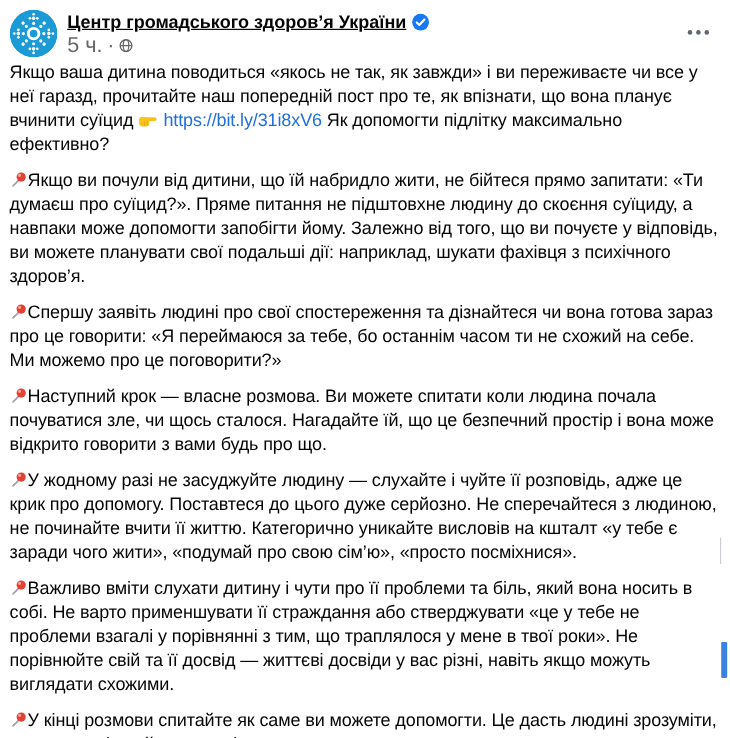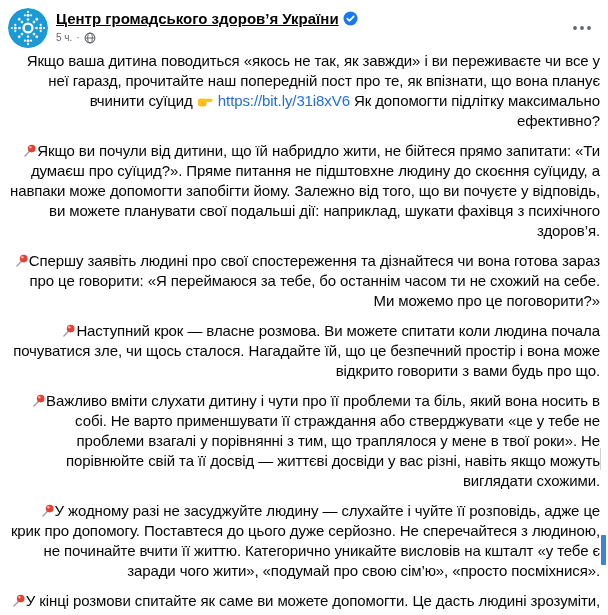--- a/index.html
+++ b/index.html
@@ -11,26 +11,26 @@
     font-family:"Liberation Sans","DejaVu Sans",sans-serif;
     color:#050505;
   }
   
   .header{display:flex;align-items:flex-start;padding:8px 16px 0 8px;}
   .avatar{width:40px;height:40px;border-radius:50%;overflow:hidden;flex:0 0 auto;cursor:pointer;}
   .hmeta{margin-left:8px;padding-top:1px;min-width:0;}
   .name-row{display:flex;align-items:center;gap:4px;text-decoration:underline;}
   .page-name{font-size:15px;font-weight:700;color:#050505;line-height:19px;cursor:pointer;}
   .badge{display:inline-flex;align-items:center;}
-  .sub-row{display:flex;align-items:center;gap:4px;font-size:10px;color:#65676b;line-height:17px;margin-top:1px;}
+  .sub-row{display:flex;align-items:center;gap:4px;font-size:18px;color:#65676b;line-height:17px;margin-top:1px;}
   .sub-row .sep{color:#65676b;}
   .menu-btn{position:absolute;top:16px;right:12px;width:28px;height:20px;display:flex;align-items:center;justify-content:center;cursor:pointer;border-radius:50%;}
   
   .body{padding:3px 8px 0 8px;font-size:15px;line-height:20px;letter-spacing:-0.1px;color:#050505;}
-  .para{margin:0 0 10px 0;text-align:right;}
+  .para{margin:0 0 10px 0;}
   .para:last-child{margin-bottom:0;}
   .plink{color:#216fdb;text-decoration:none;cursor:pointer;}
   .ic{display:inline-block;vertical-align:-2px;line-height:0;}
   
   .track-line{position:absolute;top:448px;right:7px;width:1px;height:22px;background:#ccd0d5;}
   .thumb-bar{position:absolute;top:535px;right:2px;width:5px;height:30px;background:#3b82de;border-radius:1px;cursor:pointer;}
 </style>
 </head>
 <body>
 
@@ -144,26 +144,26 @@
           </svg></span><span>Спершу заявіть людині про свої спостереження та дізнайтеся чи вона готова зараз про це говорити: «Я переймаюся за тебе, бо останнім часом ти не схожий на себе. Ми можемо про це поговорити?»</span></div>
       <div class="para"><span class="ic"><svg width="15" height="15" viewBox="0 0 16 16">
             <path d="M3.1 13.8 L8.2 8.7" stroke="#9aa2ad" stroke-width="1.5" stroke-linecap="round"></path>
             <circle cx="10.3" cy="5.9" r="4.1" fill="#e64034"></circle>
             <circle cx="8.9" cy="4.5" r="1.3" fill="#f6b3ab"></circle>
           </svg></span><span>Наступний крок — власне розмова. Ви можете спитати коли людина почала почуватися зле, чи щось сталося. Нагадайте їй, що це безпечний простір і вона може відкрито говорити з вами будь про що.</span></div>
       <div class="para"><span class="ic"><svg width="15" height="15" viewBox="0 0 16 16">
             <path d="M3.1 13.8 L8.2 8.7" stroke="#9aa2ad" stroke-width="1.5" stroke-linecap="round"></path>
             <circle cx="10.3" cy="5.9" r="4.1" fill="#e64034"></circle>
             <circle cx="8.9" cy="4.5" r="1.3" fill="#f6b3ab"></circle>
-          </svg></span><span>Важливо вміти слухати дитину і чути про її проблеми та біль, який вона носить в собі. Не варто применшувати її страждання або стверджувати «це у тебе не проблеми взагалі у порівнянні з тим, що траплялося у мене в твої роки». Не порівнюйте свій та її досвід — життєві досвіди у вас різні, навіть якщо можуть виглядати схожими.</span></div>
+          </svg></span><span>У жодному разі не засуджуйте людину — слухайте і чуйте її розповідь, адже це крик про допомогу. Поставтеся до цього дуже серйозно. Не сперечайтеся з людиною, не починайте вчити її життю. Категорично уникайте висловів на кшталт «у тебе є заради чого жити», «подумай про свою сім’ю», «просто посміхнися».</span></div>
       <div class="para"><span class="ic"><svg width="15" height="15" viewBox="0 0 16 16">
             <path d="M3.1 13.8 L8.2 8.7" stroke="#9aa2ad" stroke-width="1.5" stroke-linecap="round"></path>
             <circle cx="10.3" cy="5.9" r="4.1" fill="#e64034"></circle>
             <circle cx="8.9" cy="4.5" r="1.3" fill="#f6b3ab"></circle>
-          </svg></span><span>У жодному разі не засуджуйте людину — слухайте і чуйте її розповідь, адже це крик про допомогу. Поставтеся до цього дуже серйозно. Не сперечайтеся з людиною, не починайте вчити її життю. Категорично уникайте висловів на кшталт «у тебе є заради чого жити», «подумай про свою сім’ю», «просто посміхнися».</span></div>
+          </svg></span><span>Важливо вміти слухати дитину і чути про її проблеми та біль, який вона носить в собі. Не варто применшувати її страждання або стверджувати «це у тебе не проблеми взагалі у порівнянні з тим, що траплялося у мене в твої роки». Не порівнюйте свій та її досвід — життєві досвіди у вас різні, навіть якщо можуть виглядати схожими.</span></div>
       <div class="para"><span class="ic"><svg width="15" height="15" viewBox="0 0 16 16">
             <path d="M3.1 13.8 L8.2 8.7" stroke="#9aa2ad" stroke-width="1.5" stroke-linecap="round"></path>
             <circle cx="10.3" cy="5.9" r="4.1" fill="#e64034"></circle>
             <circle cx="8.9" cy="4.5" r="1.3" fill="#f6b3ab"></circle>
           </svg></span><span>У кінці розмови спитайте як саме ви можете допомогти. Це дасть людині зрозуміти, що ви готові прийти на поміч, але вона сама мусить попросити про допомогу — інакше то буде неефективно.</span></div>
     </div>
 
   <div class="track-line"></div>
   <div class="thumb-bar"></div>
 

